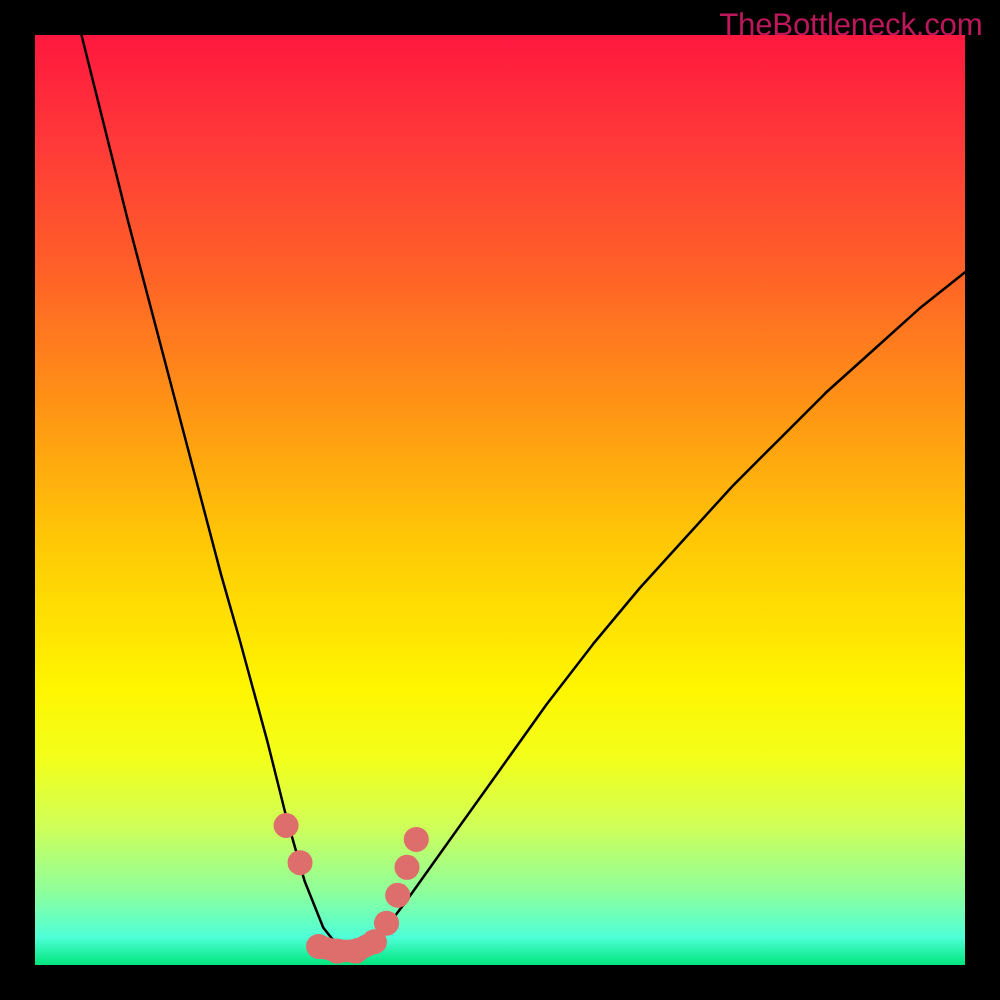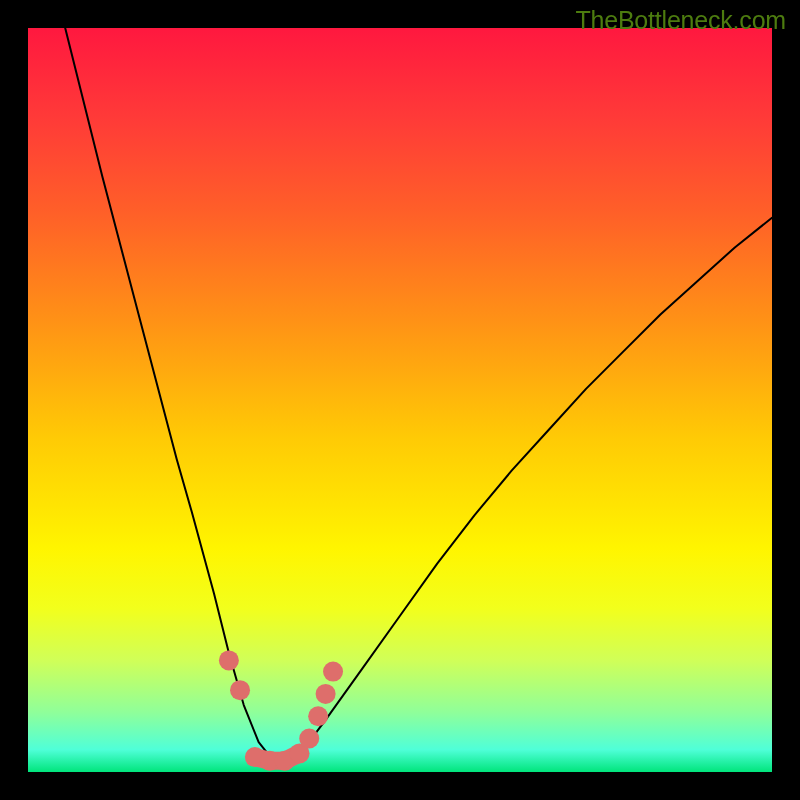--- a/index.html
+++ b/index.html
@@ -13,21 +13,21 @@
   }
   .chart-container {
     position: relative;
     width: 800px;
     height: 800px;
   }
   .watermark {
     position: absolute;
     top: 6px;
     right: 14px;
-    color: #4d7c0f;
+    color: #be185d;
     font-size: 25px;
     font-weight: 400;
     z-index: 10;
     letter-spacing: -0.2px;
   }
   svg {
     display: block;
   }
 </style>
 </head>

